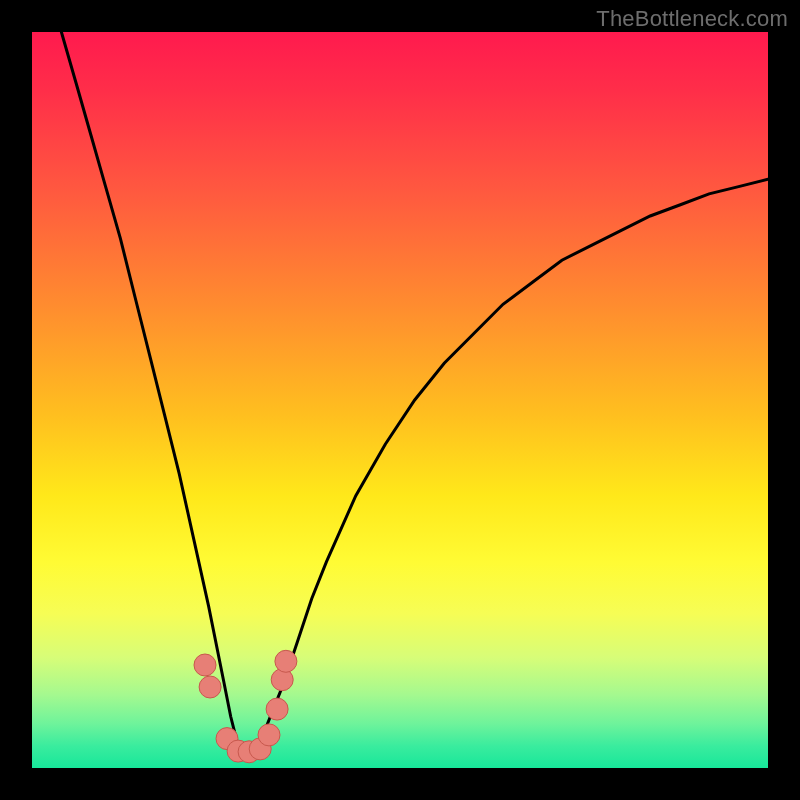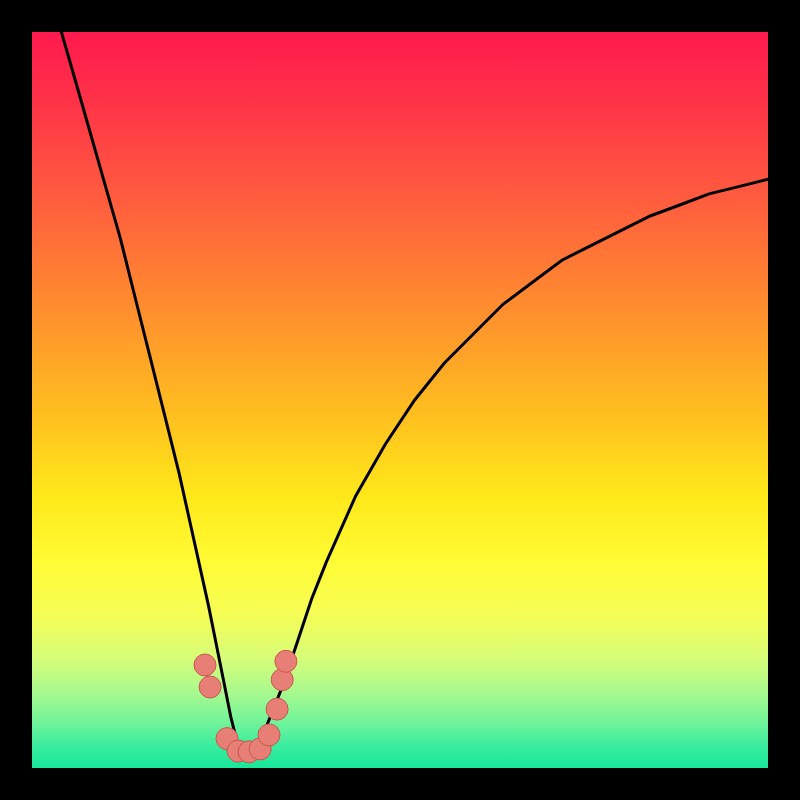--- a/index.html
+++ b/index.html
@@ -80,13 +80,14 @@
           <circle cx="206.1" cy="719.1" r="11" fill="#e77f76" stroke="#c7584d" stroke-width="1"></circle>
           <circle cx="217.1" cy="719.8" r="11" fill="#e77f76" stroke="#c7584d" stroke-width="1"></circle>
           <circle cx="228.2" cy="716.9" r="11" fill="#e77f76" stroke="#c7584d" stroke-width="1"></circle>
           <circle cx="237.0" cy="702.9" r="11" fill="#e77f76" stroke="#c7584d" stroke-width="1"></circle>
           <circle cx="245.1" cy="677.1" r="11" fill="#e77f76" stroke="#c7584d" stroke-width="1"></circle>
           <circle cx="250.2" cy="647.7" r="11" fill="#e77f76" stroke="#c7584d" stroke-width="1"></circle>
           <circle cx="253.9" cy="629.3" r="11" fill="#e77f76" stroke="#c7584d" stroke-width="1"></circle>
         </g>
     </svg>
   </div>
+  <div class="watermark">TheBottleneck.com</div>
 </div>
 
 </body></html>

